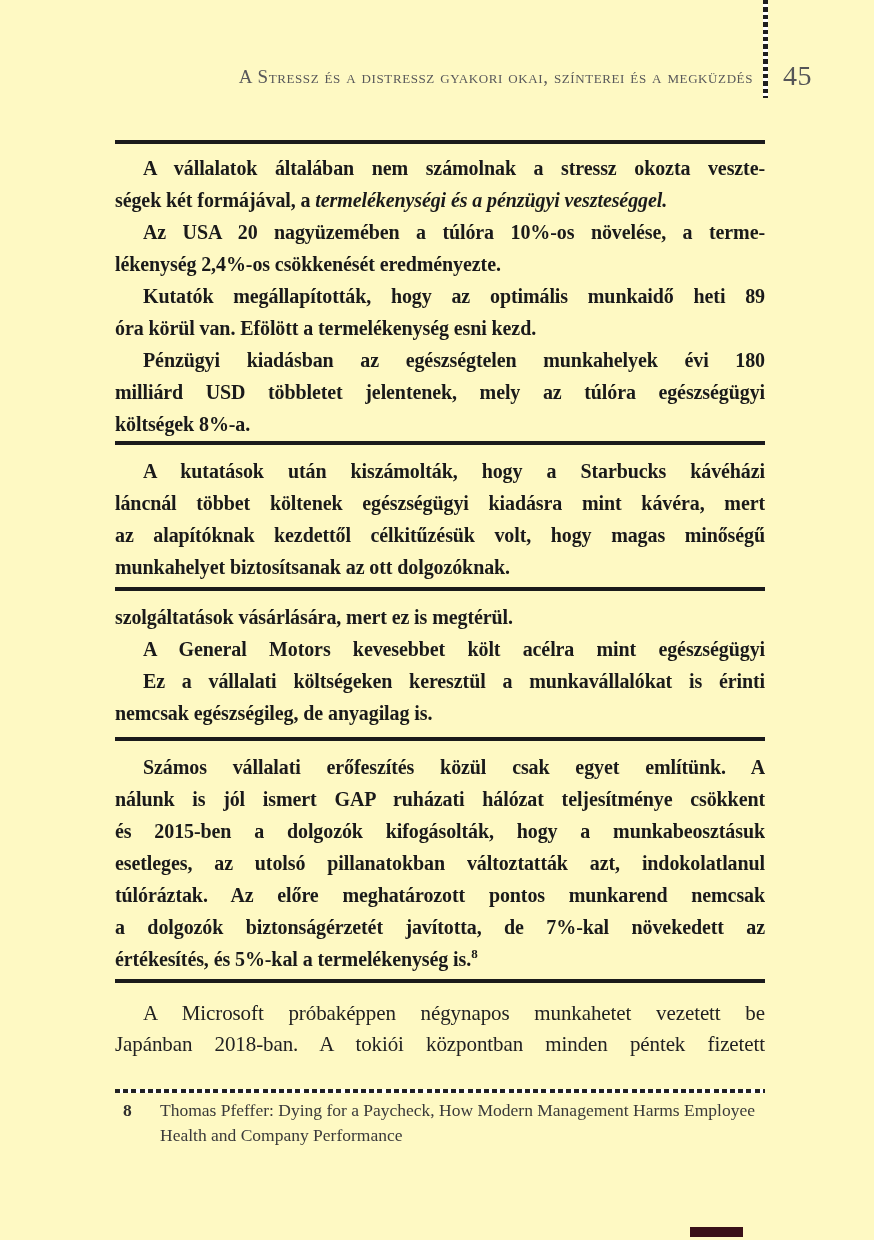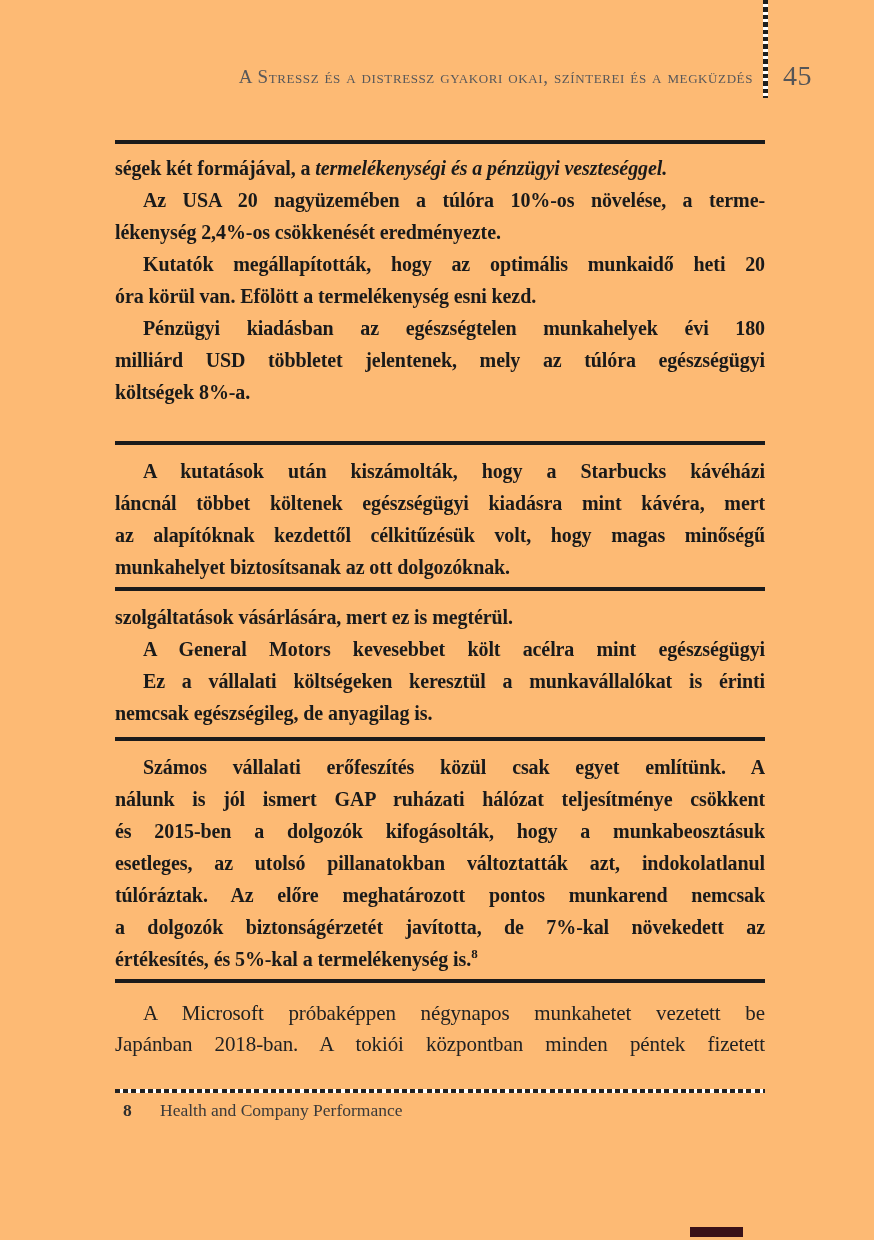--- a/index.html
+++ b/index.html
@@ -1,19 +1,19 @@
 <!DOCTYPE html>
 <html lang="hu"><head>
 <meta charset="utf-8">
 <style>
   html,body{margin:0;padding:0;background:#e8e8e8;}
   .page{
     position:relative;
     width:874px;height:1240px;
-    background:#fdba74;
+    background:#fef9c3;
     overflow:hidden;
     font-family:"Liberation Serif", serif;
     color:#1a1a1a;
   }
   
   .running-head{
     position:absolute;top:66px;right:121px;
     font-variant:small-caps;
     font-size:19px;line-height:22px;
     letter-spacing:0.6px;
@@ -87,24 +87,25 @@
   <div class="head-dotted"></div>
   <div class="page-num">45</div>
 
   <div class="rule r1"></div>
   <div class="rule r2"></div>
   <div class="rule r3"></div>
   <div class="rule r4"></div>
   <div class="rule r5"></div>
 
   <section class="block bold b1">
+    <div class="ln indent">A vállalatok általában nem számolnak a stressz okozta veszte-</div>
     <div class="ln last"><span>ségek két formájával, a </span><em>termelékenységi és a pénzügyi veszteséggel.</em></div>
     <div class="ln indent">Az USA 20 nagyüzemében a túlóra 10%-os növelése, a terme-</div>
     <div class="ln last">lékenység 2,4%-os csökkenését eredményezte.</div>
-    <div class="ln indent">Kutatók megállapították, hogy az optimális munkaidő heti 20</div>
+    <div class="ln indent">Kutatók megállapították, hogy az optimális munkaidő heti 89</div>
     <div class="ln last">óra körül van. Efölött a termelékenység esni kezd.</div>
     <div class="ln indent">Pénzügyi kiadásban az egészségtelen munkahelyek évi 180</div>
     <div class="ln">milliárd USD többletet jelentenek, mely az túlóra egészségügyi</div>
     <div class="ln last">költségek 8%-a.</div>
   </section>
 
   <section class="block bold b2">
     <div class="ln indent">A kutatások után kiszámolták, hogy a Starbucks kávéházi</div>
     <div class="ln">láncnál többet költenek egészségügyi kiadásra mint kávéra, mert</div>
     <div class="ln">az alapítóknak kezdettől célkitűzésük volt, hogy magas minőségű</div>
@@ -130,19 +131,20 @@
 
   <section class="block b5">
     <div class="ln indent">A Microsoft próbaképpen négynapos munkahetet vezetett be</div>
     <div class="ln">Japánban 2018-ban. A tokiói központban minden péntek fizetett</div>
   </section>
 
   <div class="footnote-sep"></div>
   <div class="footnote">
     <span class="fn-marker">8</span>
     <div class="fn-text">
+      <div>Thomas Pfeffer: Dying for a Paycheck, How Modern Management Harms Employee</div>
       <div>Health and Company Performance</div>
     </div>
   </div>
 
   <div class="artifact-bar"></div>
 
 </div>
 
 </body></html>

